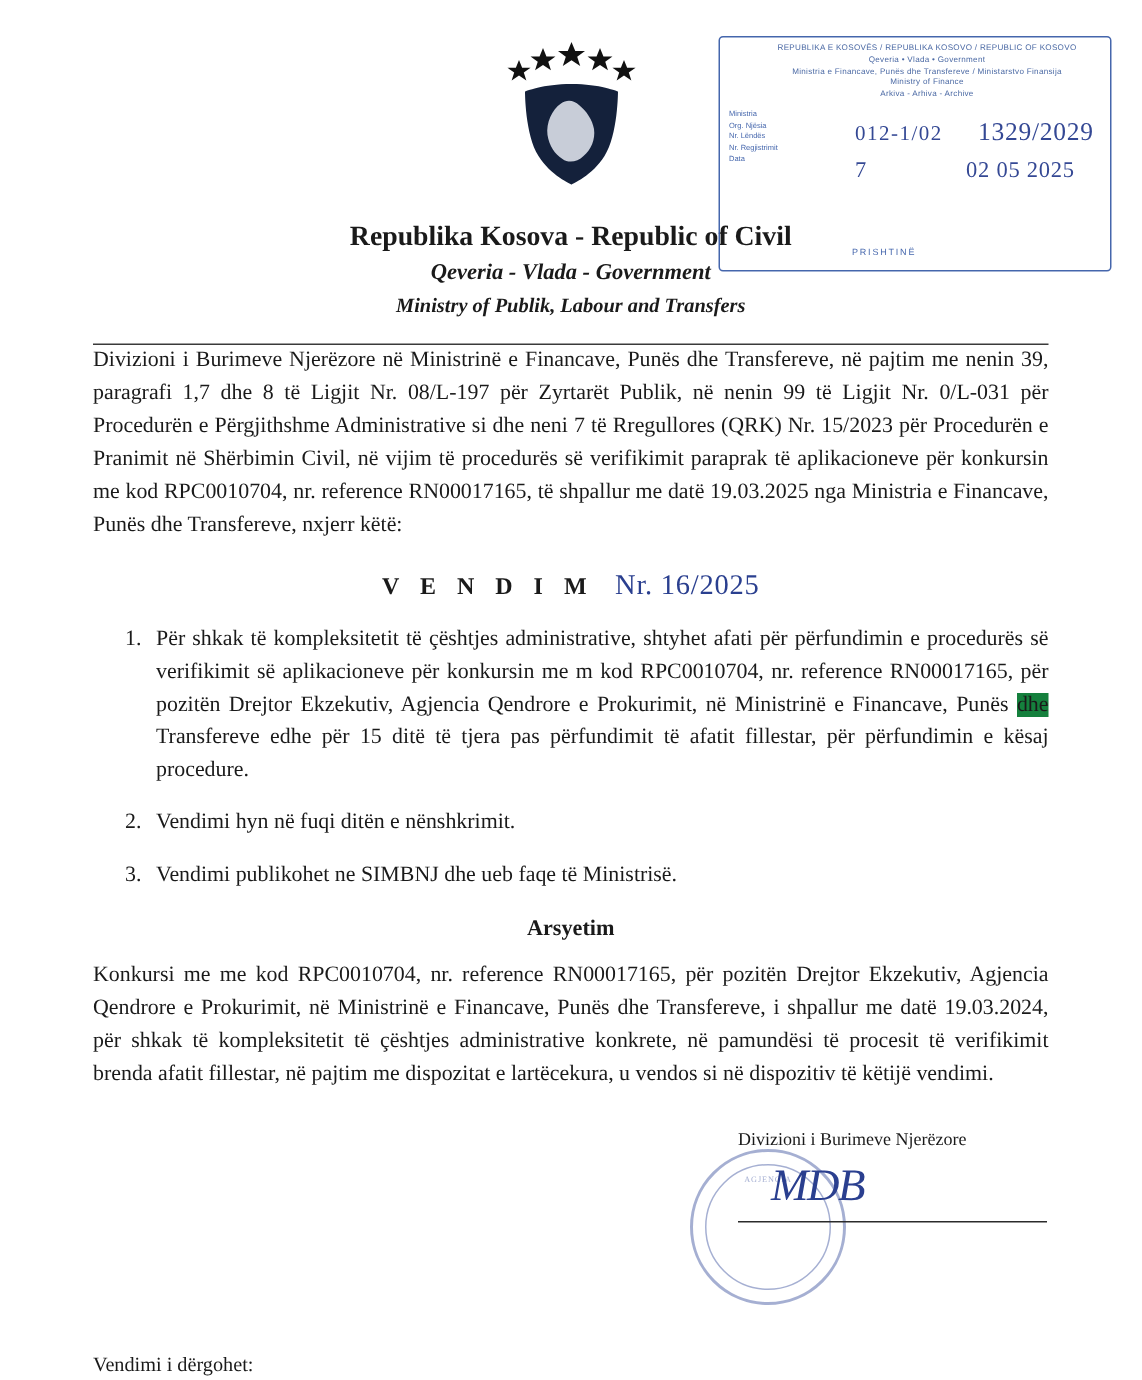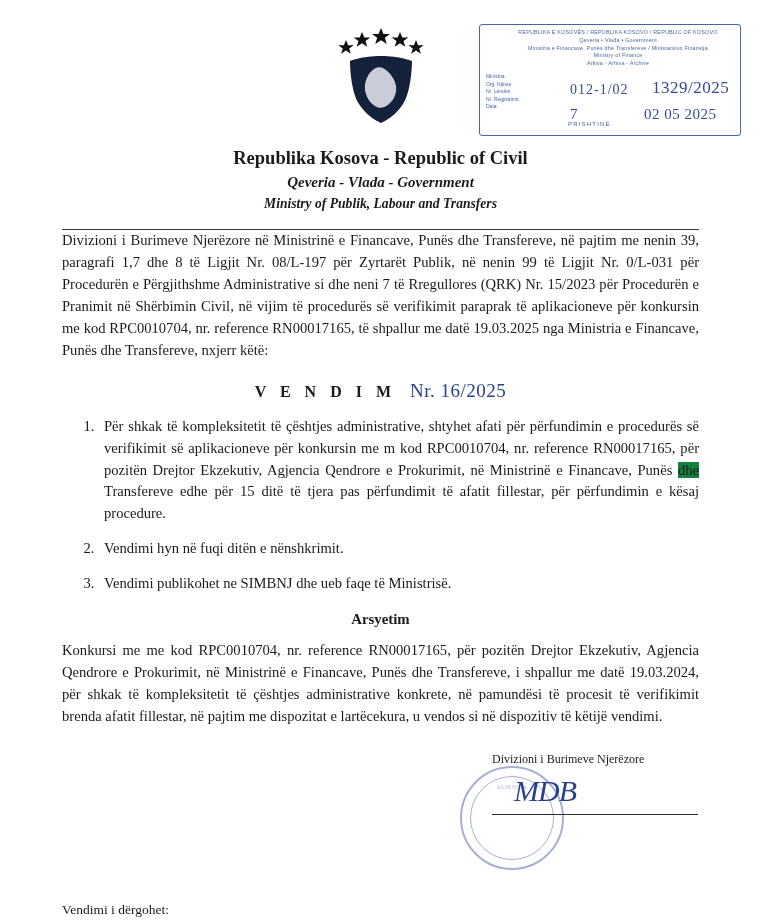--- a/index.html
+++ b/index.html
@@ -34,21 +34,21 @@
     transform: translateX(-50%);
     top: 28px;
     width: 86px;
     height: 96px;
   }
   .stamp {
     position: absolute;
     left: 417px;
     top: 24px;
     width: 262px;
-    height: 112px;
+    height: 157px;
     border: 1.5px solid #3b5ea8;
     border-radius: 3px;
     color: #3b5ea8;
     font-family: "Liberation Sans", sans-serif;
     opacity: .95;
     padding-left: 16px;
   }
   .stamp-title {
     font-size: 5.4px;
     text-align: center;
@@ -280,21 +280,21 @@
       </div>
       <div class="stamp-grid">
         <div class="stamp-left">
           <div>Ministria</div>
           <div>Org. Njësia</div>
           <div>Nr. Lëndës</div>
           <div>Nr. Regjistrimit</div>
           <div>Data</div>
         </div>
         <div class="stamp-hand hand-1">012-1/02</div>
-        <div class="stamp-hand hand-2">1329/2025</div>
+        <div class="stamp-hand hand-2">1329/2029</div>
         <div class="stamp-hand hand-3">7</div>
         <div class="stamp-hand hand-4">02 05 2025</div>
         <div class="stamp-foot">PRISHTINË</div>
       </div>
     </div>
   </div>
 
   <div class="titles">
     <div class="t-line2">Republika Kosova - Republic of Civil</div>
     <div class="t-line3">Qeveria - Vlada - Government</div>

